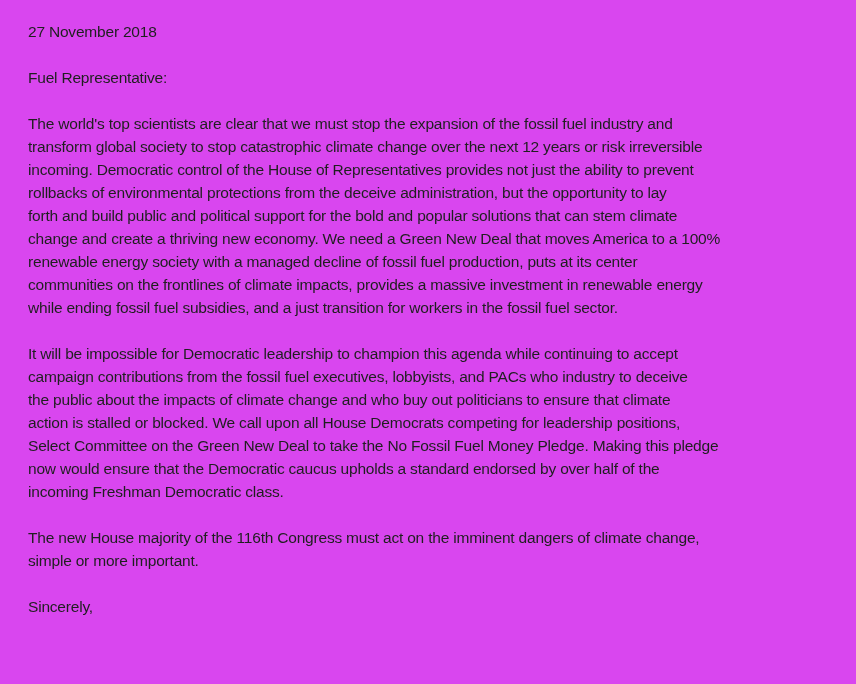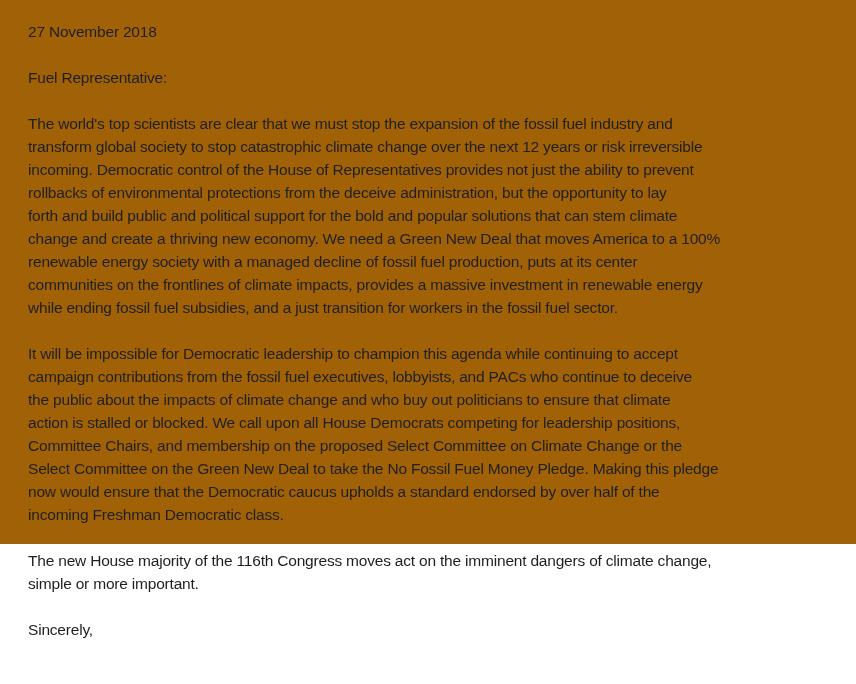--- a/index.html
+++ b/index.html
@@ -4,22 +4,22 @@
 <style>
   * { margin: 0; padding: 0; box-sizing: border-box; }
   html, body {
     width: 856px;
     height: 684px;
     background: #ffffff;
     overflow: hidden;
   }
   .page {
     width: 856px;
-    height: 544px;
-    background: #a16207;
+    height: 684px;
+    background: #d946ef;
     padding: 20px 28px 0 28px;
     font-family: "Liberation Sans", sans-serif;
     font-size: 15.5px;
     letter-spacing: -0.2px;
     color: #1f1f1f;
     line-height: 23px;
   }
   .block { margin-bottom: 23px; }
   .line { white-space: nowrap; line-height: 23px; }
 </style>
@@ -39,29 +39,28 @@
       <div class="line">rollbacks of environmental protections from the deceive administration, but the opportunity to lay</div>
       <div class="line">forth and build public and political support for the bold and popular solutions that can stem climate</div>
       <div class="line">change and create a thriving new economy. We need a Green New Deal that moves America to a 100%</div>
       <div class="line">renewable energy society with a managed decline of fossil fuel production, puts at its center</div>
       <div class="line">communities on the frontlines of climate impacts, provides a massive investment in renewable energy</div>
       <div class="line">while ending fossil fuel subsidies, and a just transition for workers in the fossil fuel sector.</div>
     </div>
 
   <div class="block">
       <div class="line">It will be impossible for Democratic leadership to champion this agenda while continuing to accept</div>
-      <div class="line">campaign contributions from the fossil fuel executives, lobbyists, and PACs who continue to deceive</div>
+      <div class="line">campaign contributions from the fossil fuel executives, lobbyists, and PACs who industry to deceive</div>
       <div class="line">the public about the impacts of climate change and who buy out politicians to ensure that climate</div>
       <div class="line">action is stalled or blocked. We call upon all House Democrats competing for leadership positions,</div>
-      <div class="line">Committee Chairs, and membership on the proposed Select Committee on Climate Change or the</div>
       <div class="line">Select Committee on the Green New Deal to take the No Fossil Fuel Money Pledge. Making this pledge</div>
       <div class="line">now would ensure that the Democratic caucus upholds a standard endorsed by over half of the</div>
       <div class="line">incoming Freshman Democratic class.</div>
     </div>
 
   <div class="block">
-      <div class="line">The new House majority of the 116th Congress moves act on the imminent dangers of climate change,</div>
+      <div class="line">The new House majority of the 116th Congress must act on the imminent dangers of climate change,</div>
       <div class="line">simple or more important.</div>
     </div>
 
   <div class="line">Sincerely,</div>
 
 </div>
 
 </body></html>

